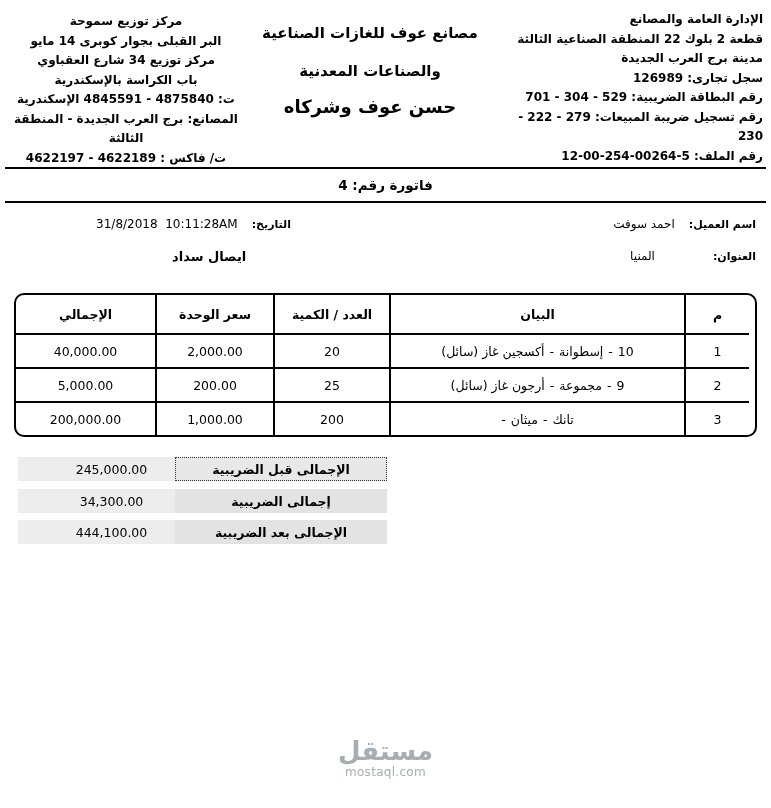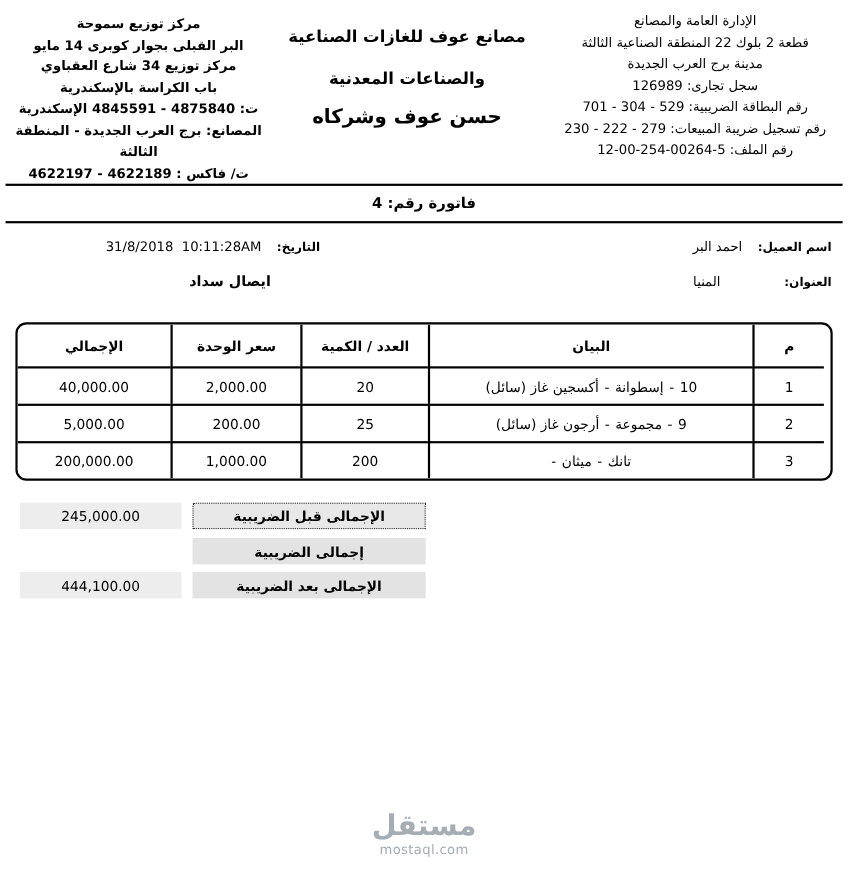--- a/index.html
+++ b/index.html
@@ -1,22 +1,22 @@
 <!DOCTYPE html>
 <html lang="ar"><head>
 <meta charset="utf-8">
 <style>
   html,body{margin:0;padding:0;background:#fff;}
   .page{
     position:relative;width:771px;height:808px;background:#fff;overflow:hidden;
     font-family:"DejaVu Sans",sans-serif;color:#000;
   }
   
-  .hdr-right{position:absolute;top:10px;right:8px;width:262px;text-align:center;
-    direction:rtl;font-size:12px;font-weight:normal;line-height:19.5px;}
+  .hdr-right{position:absolute;top:10px;right:8px;width:262px;
+    direction:rtl;font-size:12px;font-weight:bold;line-height:19.5px;}
   .hdr-left{position:absolute;top:12px;left:10px;width:232px;text-align:center;
     direction:rtl;font-size:12px;font-weight:bold;line-height:19.5px;}
   .hdr-center{position:absolute;top:18px;left:246px;width:248px;text-align:center;direction:rtl;}
   .co-line1{font-size:15px;font-weight:bold;margin-top:6px;letter-spacing:1px;}
   .co-line2{font-size:15px;font-weight:bold;margin-top:20px;letter-spacing:1px;}
   .co-name{font-size:18px;font-weight:bold;margin-top:16px;letter-spacing:1px;}
   .rule{position:absolute;left:5px;right:5px;height:2px;background:#000;}
   .rule1{top:167px;}
   .rule2{top:201px;}
   .invoice-no{position:absolute;top:177px;left:0;width:100%;text-align:center;
@@ -37,21 +37,21 @@
   }
   .cell{display:flex;align-items:center;justify-content:center;font-size:12.5px;
     height:34px;border-left:0;box-sizing:border-box;}
   .cell.hdr{height:38px;font-weight:bold;direction:rtl;}
   .cell:not(.col1){border-left:2px solid #000;}
   .cell.r2,.cell.r3,.cell.r4{border-top:2px solid #000;}
   .desc-cell{gap:5px;direction:ltr;}
   .desc-cell .dash{font-size:12.5px;}
   
   .tot-value{position:absolute;left:18px;width:147px;height:24px;background:#ededed;
-    display:flex;align-items:center;justify-content:center;font-size:12.5px;}
+    display:flex;align-items:center;justify-content:center;font-size:12.5px;padding-left:20px;}
   .tot-label{position:absolute;left:175px;width:212px;height:24px;background:#e3e3e3;
     display:flex;align-items:center;justify-content:center;font-size:12.5px;font-weight:bold;direction:rtl;box-sizing:border-box;}
   .t1{top:457px;} .t2{top:489px;} .t3{top:520px;}
   .tot-label.focused{border:1px dotted #333;background:#e8e8e8;}
   
   .watermark{position:absolute;top:738px;left:0;width:100%;text-align:center;color:#a6aeb3;}
   .wm-logo{font-size:26px;font-weight:bold;direction:rtl;line-height:26px;}
   .wm-domain{font-size:12px;margin-top:1px;letter-spacing:.3px;}
 </style>
 </head>
@@ -84,21 +84,21 @@
     <div class="co-line2">والصناعات المعدنية</div>
     <div class="co-name">حسن عوف وشركاه</div>
   </div>
 
   <div class="rule rule1"></div>
   <div class="invoice-no">فاتورة رقم: 4</div>
   <div class="rule rule2"></div>
 
   <div class="meta-row row-customer">
     <span class="meta-label">اسم العميل:</span>
-    <span class="meta-value">احمد البر</span>
+    <span class="meta-value">احمد سوفت</span>
   </div>
   <div class="meta-row row-date">
     <span class="meta-label">التاريخ:</span>
     <span class="meta-value" dir="ltr">31/8/2018  10:11:28AM</span>
   </div>
   <div class="meta-row row-address">
     <span class="meta-label">العنوان:</span>
     <span class="meta-value">المنيا</span>
   </div>
   <div class="receipt-note">ايصال سداد</div>
@@ -143,20 +143,21 @@
         <span dir="rtl">ميثان</span>
         <span class="dash">-</span>
         <span dir="rtl">تانك</span>
       </div>
     <div class="cell r4">3</div>
   </div>
 
   <div class="tot-value t1">245,000.00</div>
   <div class="tot-label t1 focused">الإجمالى قبل الضريبية</div>
 
+  <div class="tot-value t2">34,300.00</div>
   <div class="tot-label t2">إجمالى الضريبية</div>
 
   <div class="tot-value t3">444,100.00</div>
   <div class="tot-label t3">الإجمالى بعد الضريبية</div>
 
   <div class="watermark">
     <div class="wm-logo">مستقل</div>
     <div class="wm-domain">mostaql.com</div>
   </div>
 

